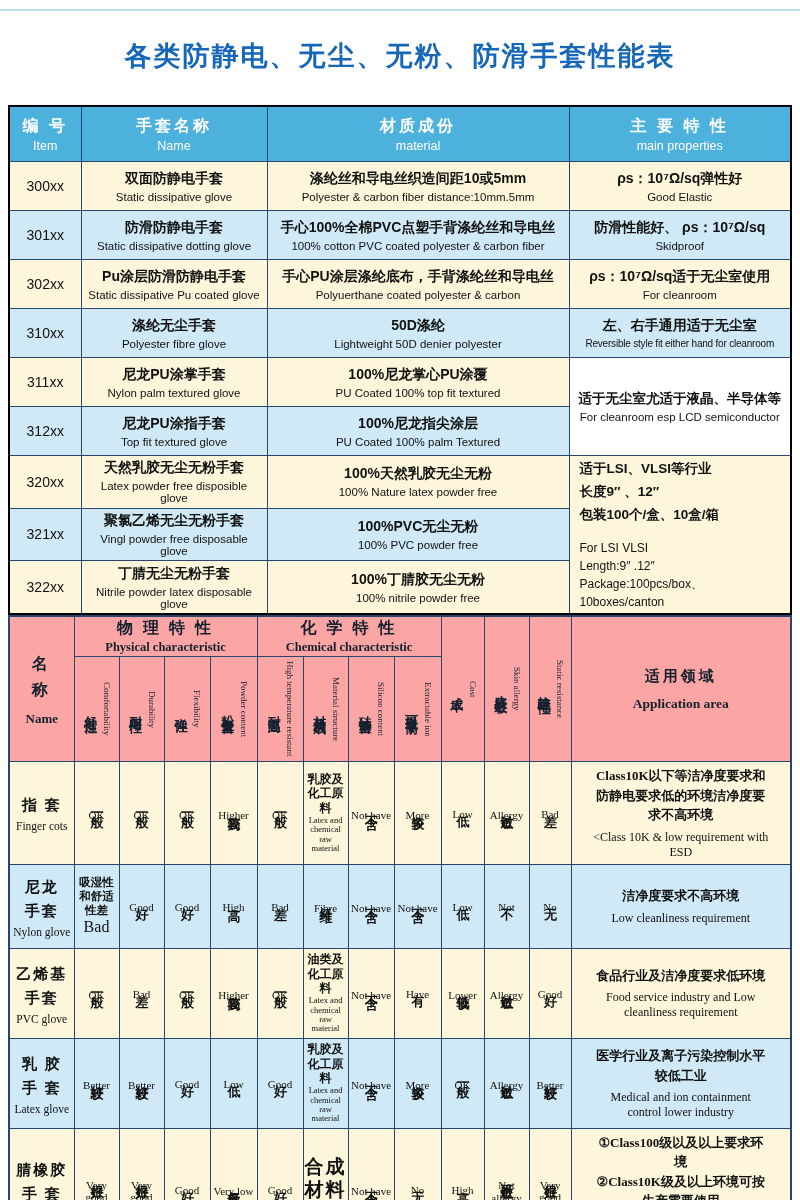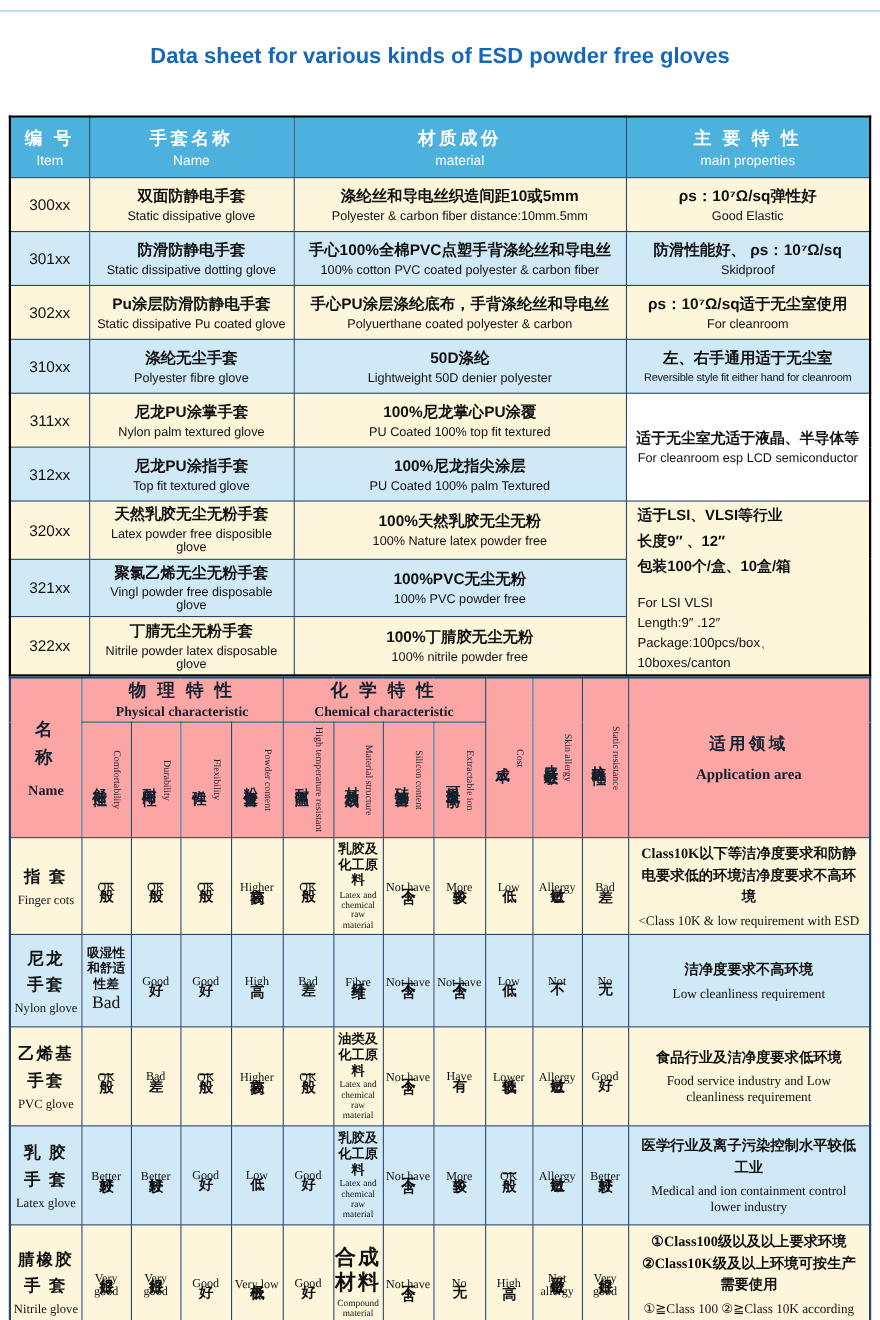--- a/index.html
+++ b/index.html
@@ -57,31 +57,31 @@
   .t2 tbody tr.r3{height:90px;} .t2 tbody tr.r4{height:90px;} .t2 tbody tr.r5{height:106px;}
   .namecell .nzh{display:block;font-size:15px;font-weight:bold;letter-spacing:2px;line-height:1.6;}
   .namecell .nen{display:block;font-size:11.5px;margin-top:3px;text-align:center;}
   .vc{display:flex;flex-direction:column;align-items:center;justify-content:center;}
   .vc .vzh2{writing-mode:vertical-rl;text-orientation:upright;font-size:13px;font-weight:bold;letter-spacing:1px;}
   .vc .ce{font-size:11px;margin-top:2px;line-height:1.1;}
   .hcz{display:block;font-size:11.5px;font-weight:bold;line-height:1.2;}
   .mzh{display:block;font-size:12px;font-weight:bold;line-height:1.2;}
   .mzh.big{font-size:19px;letter-spacing:2px;}
   .me{display:block;font-size:8.5px;line-height:1.1;margin-top:1px;}
-  .appcell{text-align:right;padding:4px 8px !important;}
+  .appcell{text-align:right;padding:4px 21px !important;}
   .appcell .azh{display:block;font-size:13px;font-weight:bold;line-height:1.5;}
   .appcell .aen{display:block;font-size:12px;line-height:1.25;margin-top:5px;}
 </style>
 </head>
 <body>
 
 <div class="topline"></div>
 
 <div class="titles">
-  <div class="title-en">Data sheet for various kinds of ESD powder free gloves</div>
+  <div class="title-zh">各类防静电、无尘、无粉、防滑手套性能表</div>
 </div>
 
 <table class="t1">
   <colgroup>
       <col style="width:72px">
       <col style="width:186px">
       <col style="width:302px">
       <col style="width:222px">
     </colgroup>
   <thead>

